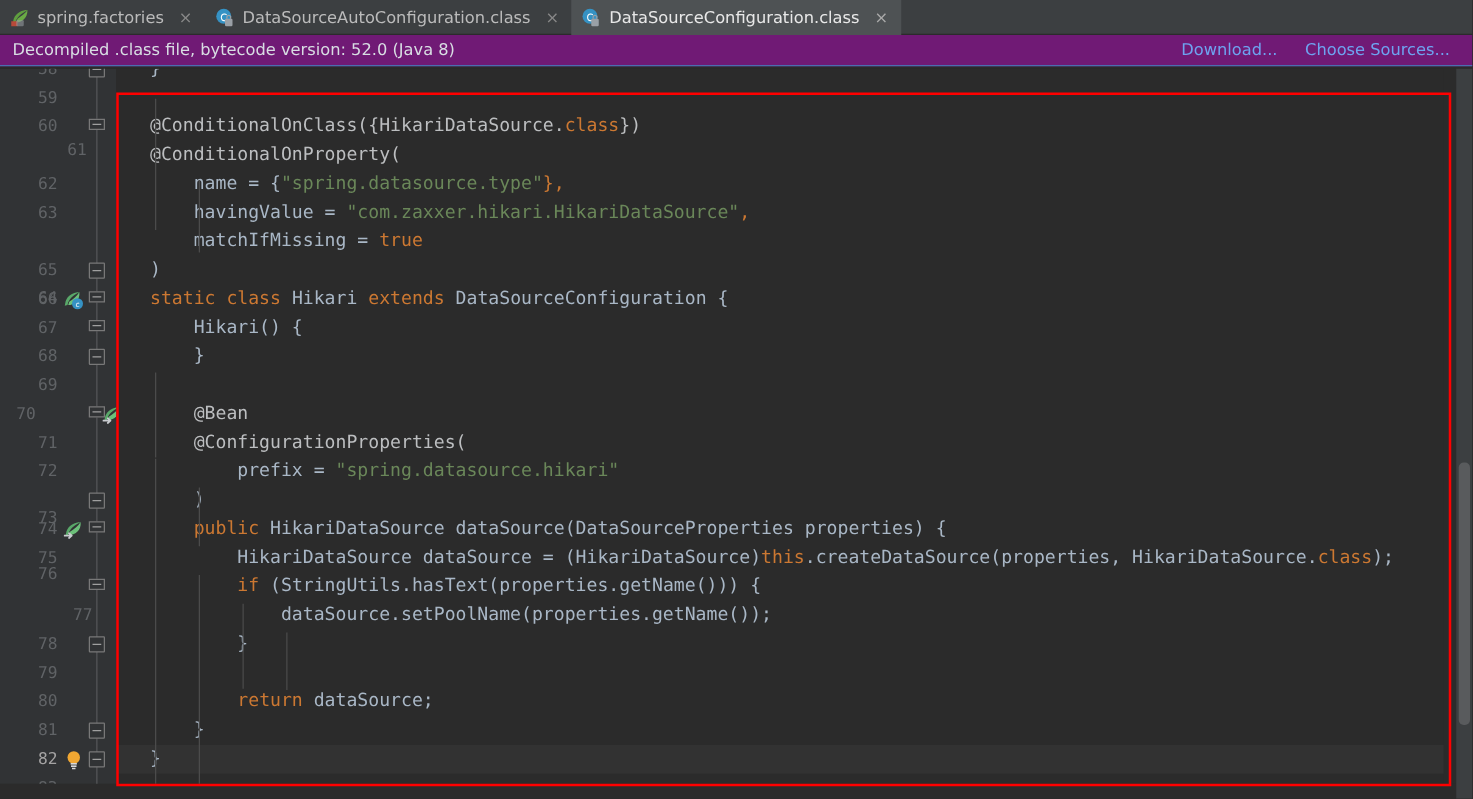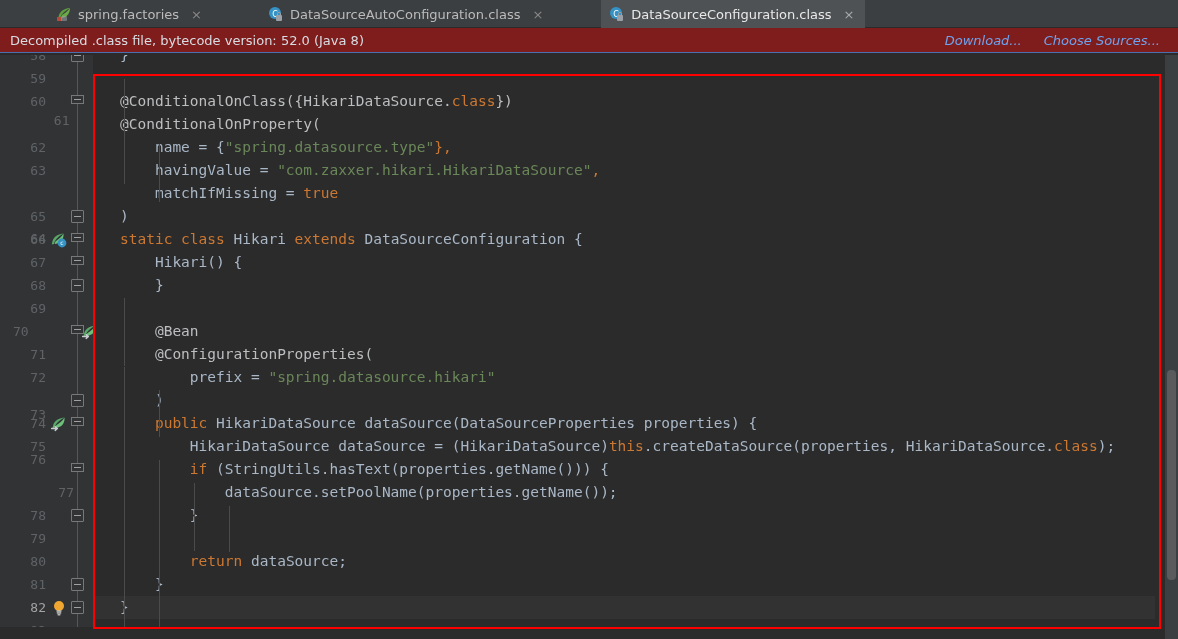--- a/index.html
+++ b/index.html
@@ -20,45 +20,44 @@
   }
   .tab {
     display: flex; align-items: center; gap: 6px;
     padding: 0 8px 0 8px;
     height: 28px;
     font-size: 13px;
     color: #bbbbbb;
     white-space: nowrap;
     cursor: default;
     position: relative;
-    margin-left: 48px;
   }
   .tab.active { background: #4e5254; color: #e8e8e8; }
   .tab .tab-close {
     font-size: 13px; color: #888; margin-left: 4px; line-height: 1;
     padding: 0 2px;
   }
   .tab.active .tab-close { color: #aaa; }
 
   
   .ico { width: 16px; height: 16px; display: inline-block; position: relative; flex: 0 0 16px; }
   .ico svg { display: block; }
 
   
   .notif {
     position: absolute; top: 28px; left: 0; width: 1178px; height: 25px;
-    background: #7f1d1d;
+    background: #701a75;
     border-bottom: 1px solid #4b6eaf;
     display: flex; align-items: center;
     padding: 0 10px;
     font-size: 13px;
     color: #d8dde3;
   }
   .notif-msg { flex: 1 1 auto; }
-  .notif-links { display: flex; gap: 22px; padding-right: 8px; font-style: italic; }
+  .notif-links { display: flex; gap: 22px; padding-right: 8px; }
   .notif-link { color: #6ea3f0; font-size: 13px; cursor: pointer; }
 
   
   .editor {
     position: absolute; top: 55px; left: 0; width: 1178px; height: 572px;
     background: #2b2b2b;
     overflow: hidden;
   }
   .gutter {
     position: absolute; top: 0; left: 0; width: 93px; height: 584px;

